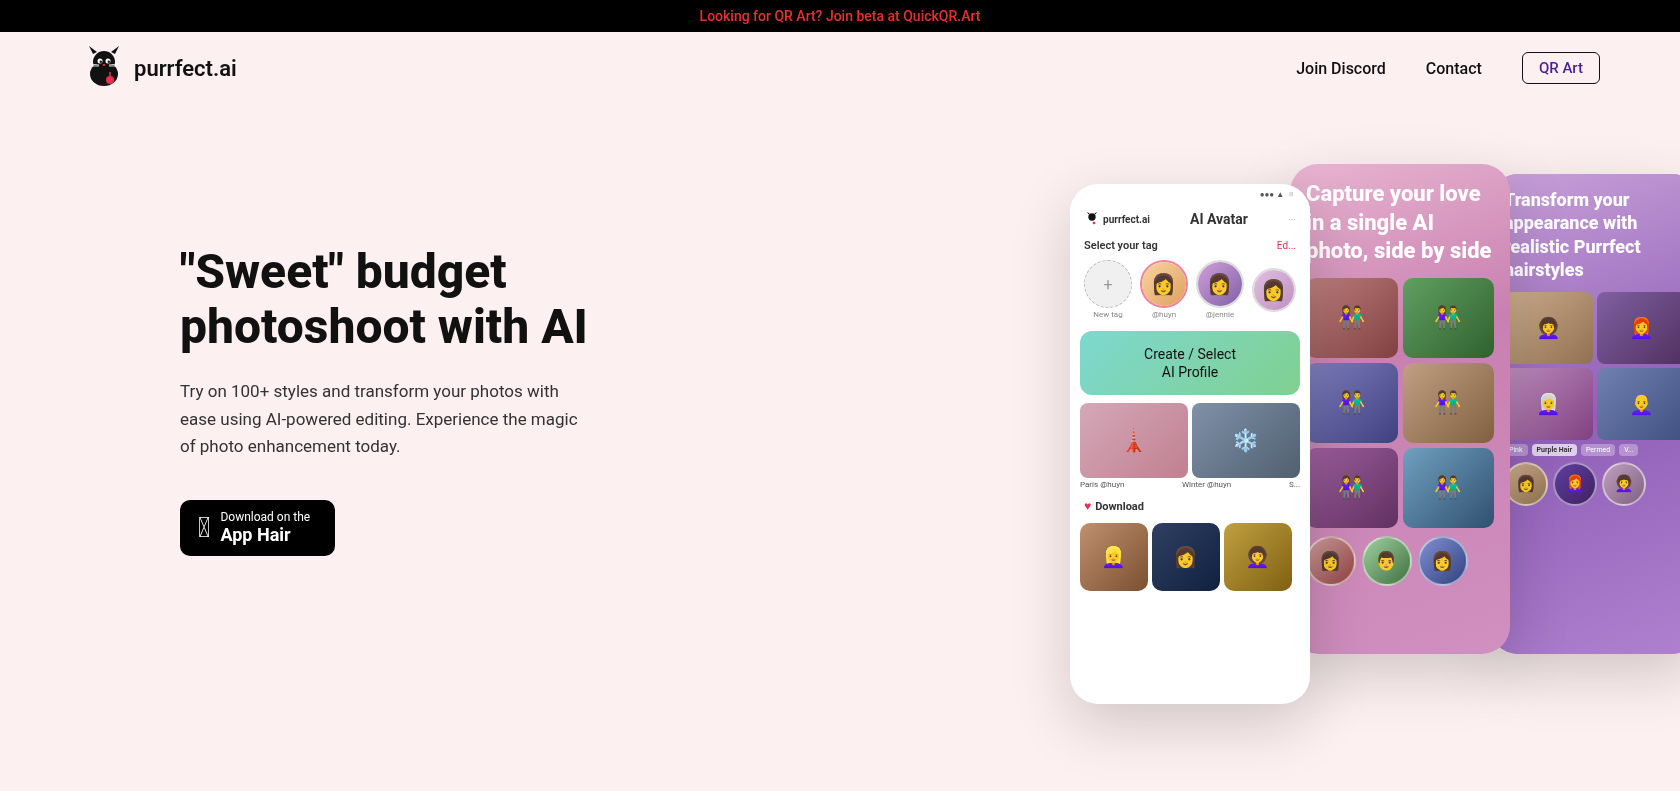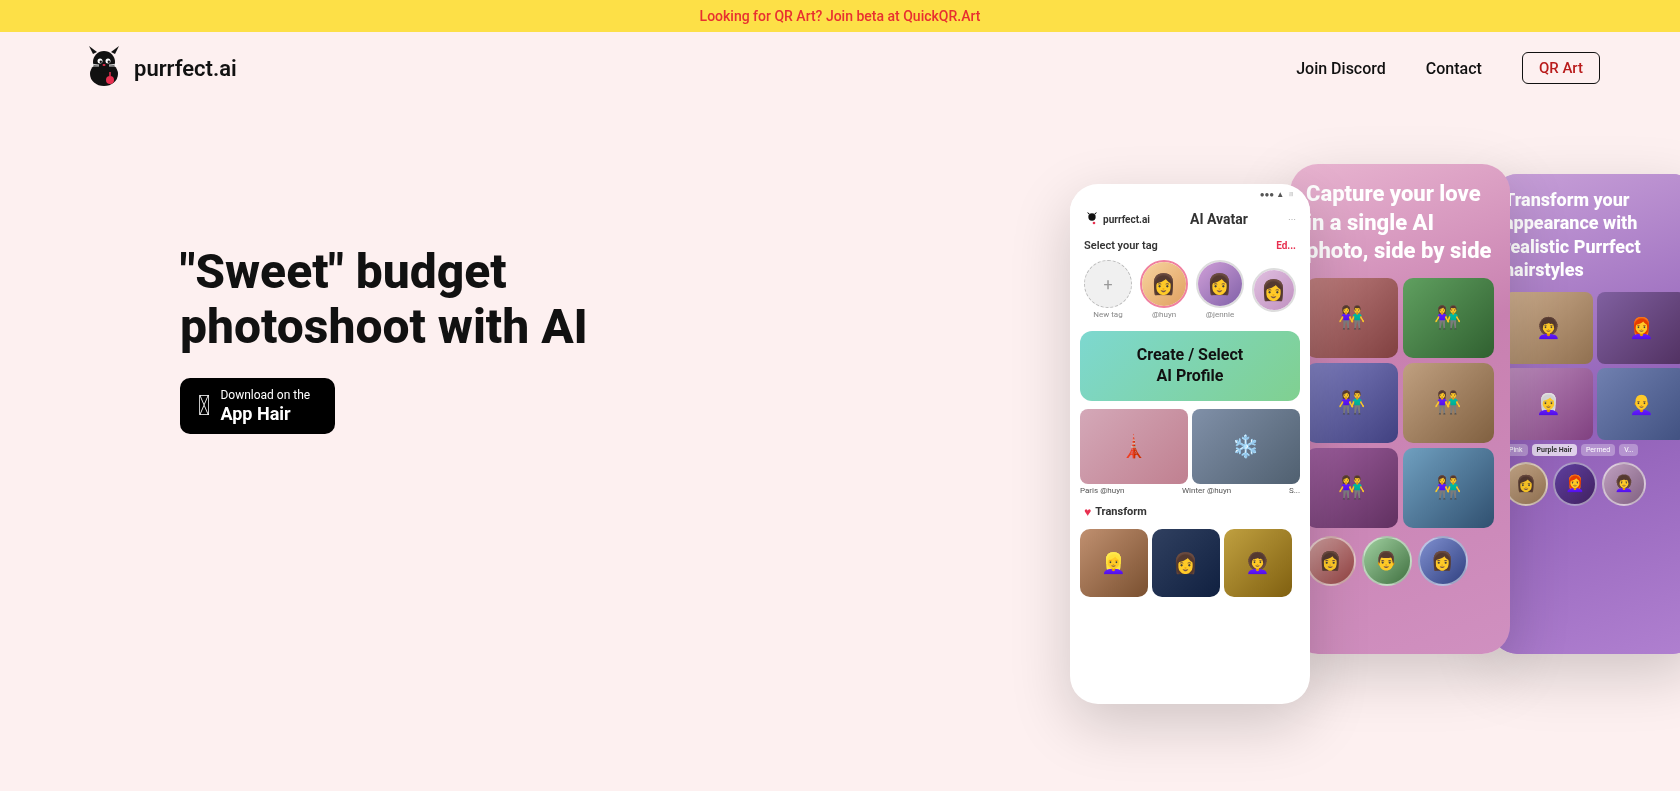--- a/index.html
+++ b/index.html
@@ -6,21 +6,21 @@
 
     body {
       font-family: -apple-system, BlinkMacSystemFont, 'Segoe UI', Roboto, sans-serif;
       background-color: #fdf0f0;
       min-height: 791px;
       overflow-x: hidden;
     }
 
     
     .top-banner {
-      background-color: #fde047;
+      background-color: #000000;
       text-align: center;
       padding: 8px 15px;
       font-size: 14px;
       color: #e83030;
       font-weight: 500;
     }
 
     
     nav {
       display: flex;
@@ -65,21 +65,21 @@
       text-decoration: none;
       font-weight: 500;
     }
 
     .nav-btn-outline {
       border: 1.5px solid #111;
       border-radius: 6px;
       padding: 6px 16px;
       font-size: 15px;
       font-weight: 500;
-      color: #b91c1c;
+      color: #4c1d95;
       text-decoration: none;
       cursor: pointer;
     }
 
     
     .hero {
       display: flex;
       align-items: flex-start;
       padding: 60px 80px 40px 180px;
       min-height: 660px;
@@ -300,22 +300,22 @@
 
     .cta-banner {
       background: linear-gradient(135deg, #7dd8d0, #80d090);
       margin: 8px 10px;
       border-radius: 12px;
       padding: 14px 16px;
       text-align: center;
     }
 
     .cta-banner-text {
-      font-size: 16px;
-      font-weight: 700;
+      font-size: 14px;
+      font-weight: 400;
       color: #111;
       line-height: 1.3;
     }
 
     .phone-grid {
       display: grid;
       grid-template-columns: 1fr 1fr;
       gap: 4px;
       padding: 0 10px;
     }
@@ -501,21 +501,21 @@
     .sc1 { background: linear-gradient(135deg, #d0b090, #907050); }
     .sc2 { background: linear-gradient(135deg, #6040a0, #402060); }
     .sc3 { background: linear-gradient(135deg, #c0a0c0, #806080); }
 
     .edit-tag {
       position: absolute;
       top: 8px;
       right: 14px;
       color: #e83050;
       font-size: 10px;
-      font-weight: 700;
+      font-weight: 400;
     }
   </style>
 </head>
 <body>
 
 <div class="top-banner">
   <span>Looking for QR Art? Join beta at QuickQR.Art</span>
 </div>
 
 <nav>
@@ -553,20 +553,21 @@
     <a class="nav-link" href="#">Join Discord</a>
     <a class="nav-link" href="#">Contact</a>
     <a class="nav-btn-outline" href="#">QR Art</a>
   </div>
 </nav>
 
 <section class="hero">
 
   <div class="hero-content">
     <h1 class="hero-title">"Sweet" budget photoshoot with AI</h1>
+    <p class="hero-subtitle">Try on 100+ styles and transform your photos with ease using AI-powered editing. Experience the magic of photo enhancement today.</p>
 
     <div class="app-buttons">
 
       <a class="app-store-btn" href="#">
         <span class="apple-icon"></span>
         <div>
           <div class="btn-text-top">Download on the</div>
           <div class="btn-text-bottom">App Hair</div>
         </div>
       </a>
@@ -648,21 +649,21 @@
 
         <div class="photo-caption">
           <span>Paris @huyn</span>
           <span>Winter @huyn</span>
           <span>S...</span>
         </div>
 
         <div class="phone-bottom-section">
           <div class="hairstyle-label">
             <span class="hairstyle-icon">♥</span>
-            <span>Transform</span>
+            <span>Download</span>
           </div>
         </div>
 
         <div class="phone-hairstyle-row">
           <div class="hairstyle-photo hs1">
             <div style="height:100%; display:flex; align-items:center; justify-content:center; font-size:20px;">👱‍♀️</div>
           </div>
           <div class="hairstyle-photo hs2">
             <div style="height:100%; display:flex; align-items:center; justify-content:center; font-size:20px;">👩</div>
           </div>

